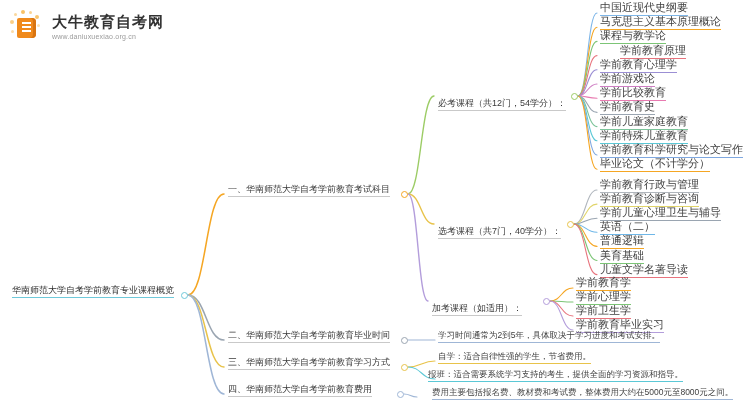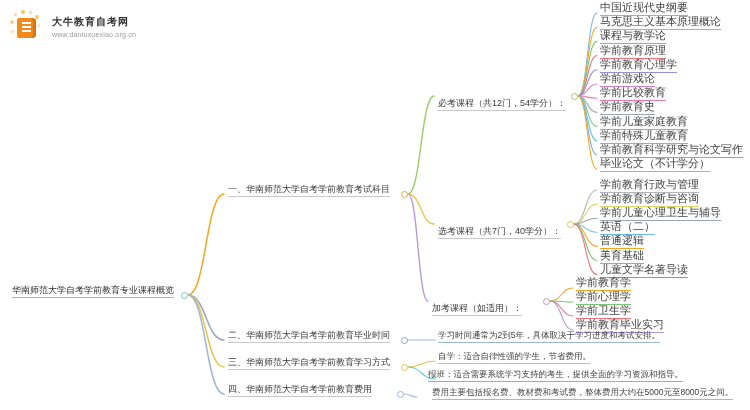--- a/index.html
+++ b/index.html
@@ -24,21 +24,21 @@
     position:absolute;left:7px;top:8px;width:19px;height:20px;
     background:#f08a1c;border-radius:2px 4px 4px 2px;
     box-shadow:inset -3px 0 0 #d97410;
   }
   .logo-book:after{
     content:"";position:absolute;left:5px;top:4px;width:9px;height:2px;
     background:#fff;box-shadow:0 4px 0 #fff,0 8px 0 #fff;
   }
   .logo-text{display:flex;flex-direction:column;line-height:1;}
   .logo-title{
-    font-size:10px;font-weight:bold;color:#333;letter-spacing:1px;
+    font-size:15px;font-weight:bold;color:#333;letter-spacing:1px;
   }
   .logo-url{
     font-size:7px;color:#9a9a9a;margin-top:4px;letter-spacing:.2px;
   }
 
   
   .node{
     position:absolute;
     font-size:9px;
     color:#3a3a3a;
@@ -145,21 +145,21 @@
       <div class="ring" style="left: 396.5px; top: 390.5px; border: 1.2px solid rgb(159, 182, 214);"></div>
       <div class="node lvl2" style="left: 438px; top: 85px; border-bottom-color: rgb(201, 201, 201);">必考课程（共12门，54学分）：</div>
       <div class="ring" style="left: 570.5px; top: 92.5px; border: 1.2px solid rgb(156, 204, 101);"></div>
       <div class="node lvl2" style="left: 438px; top: 213px; border-bottom-color: rgb(201, 201, 201);">选考课程（共7门，40学分）：</div>
       <div class="ring" style="left: 566.5px; top: 220.5px; border: 1.2px solid rgb(232, 195, 74);"></div>
       <div class="node lvl2" style="left: 432px; top: 290px; border-bottom-color: rgb(201, 201, 201);">加考课程（如适用）：</div>
       <div class="ring" style="left: 542.5px; top: 297.5px; border: 1.2px solid rgb(179, 157, 219);"></div>
       <div class="node leaf" style="left: 600px; top: 2px; border-bottom-color: rgb(126, 182, 232);">中国近现代史纲要</div>
       <div class="node leaf" style="left: 600px; top: 16.2px; border-bottom-color: rgb(245, 166, 35);">马克思主义基本原理概论</div>
       <div class="node leaf" style="left: 600px; top: 30.4px; border-bottom-color: rgb(124, 197, 118);">课程与教学论</div>
-      <div class="node leaf" style="left: 600px; top: 44.6px; border-bottom-color: rgb(232, 115, 125);">学前教育原理</div>
+      <div class="node leaf" style="left: 620px; top: 44.6px; border-bottom-color: rgb(232, 115, 125);">学前教育原理</div>
       <div class="node leaf" style="left: 600px; top: 58.8px; border-bottom-color: rgb(155, 143, 212);">学前教育心理学</div>
       <div class="node leaf" style="left: 600px; top: 73px; border-bottom-color: rgb(207, 127, 196);">学前游戏论</div>
       <div class="node leaf" style="left: 600px; top: 87.2px; border-bottom-color: rgb(232, 122, 176);">学前比较教育</div>
       <div class="node leaf" style="left: 600px; top: 101.4px; border-bottom-color: rgb(154, 165, 177);">学前教育史</div>
       <div class="node leaf" style="left: 600px; top: 115.6px; border-bottom-color: rgb(124, 196, 154);">学前儿童家庭教育</div>
       <div class="node leaf" style="left: 600px; top: 129.8px; border-bottom-color: rgb(91, 200, 214);">学前特殊儿童教育</div>
       <div class="node leaf" style="left: 600px; top: 144px; border-bottom-color: rgb(127, 168, 224);">学前教育科学研究与论文写作</div>
       <div class="node leaf" style="left: 600px; top: 158.2px; border-bottom-color: rgb(245, 166, 35);">毕业论文（不计学分）</div>
       <div class="node leaf" style="left: 600px; top: 179px; border-bottom-color: rgb(176, 182, 189);">学前教育行政与管理</div>
       <div class="node leaf" style="left: 600px; top: 193.1px; border-bottom-color: rgb(224, 212, 106); text-align: right;">学前教育诊断与咨询</div>

